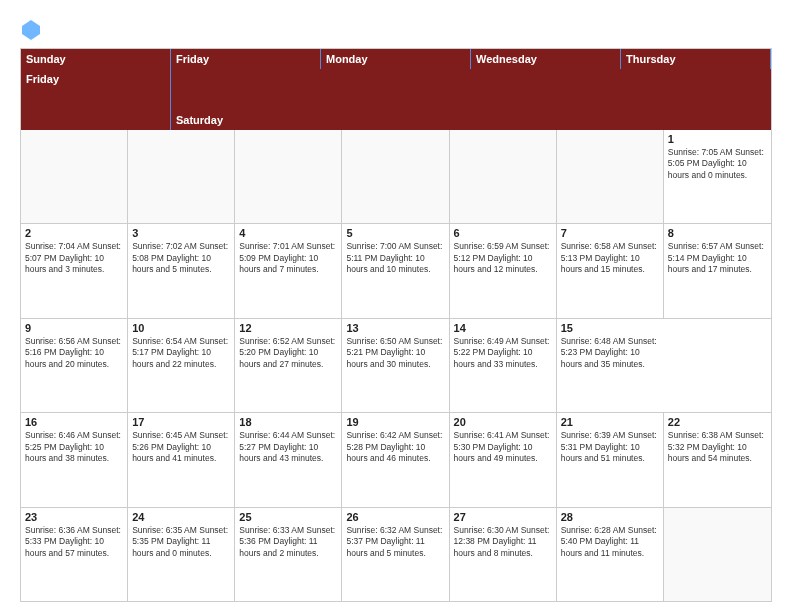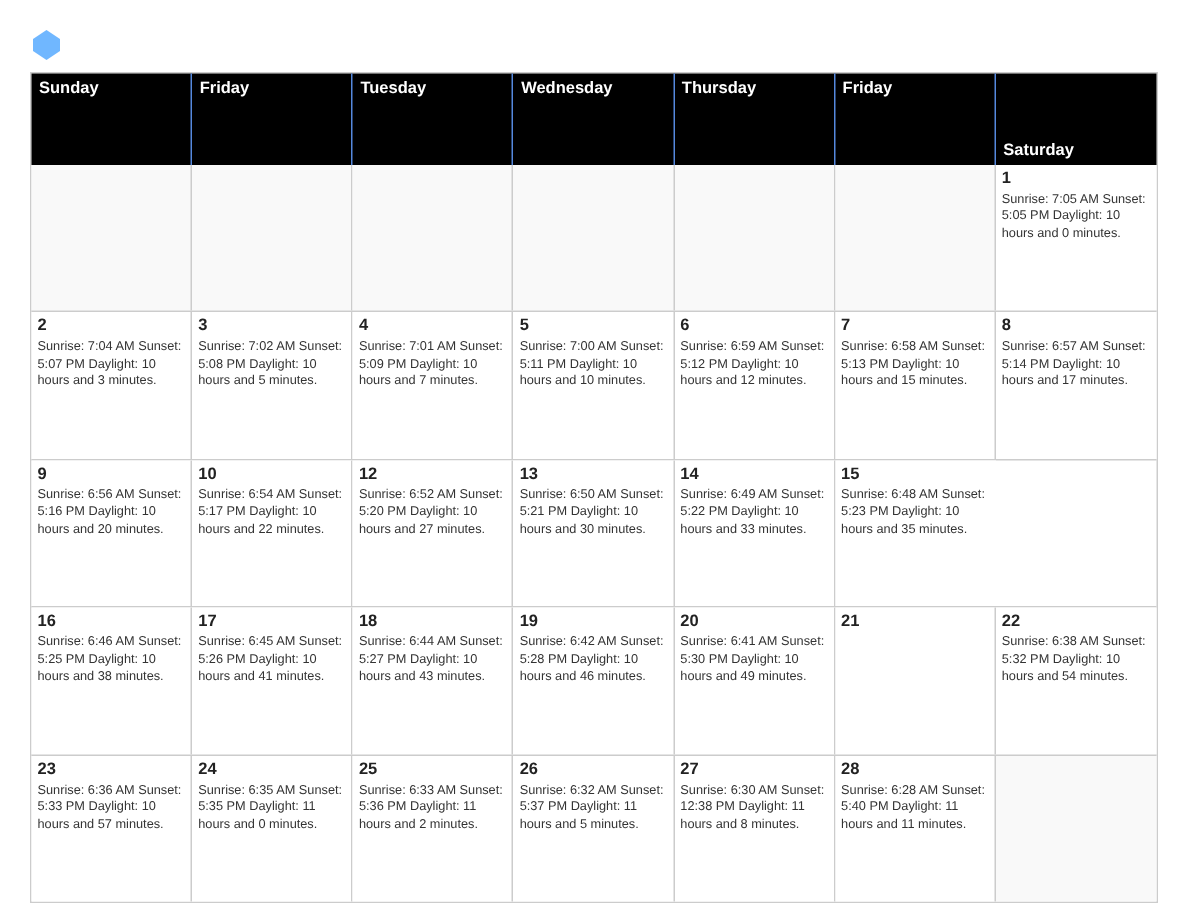--- a/index.html
+++ b/index.html
@@ -55,22 +55,22 @@
       margin-top: 2px;
     }
     .calendar {
       flex: 1;
       border: 1px solid #ccc;
       display: flex;
       flex-direction: column;
     }
     .cal-header {
       display: grid;
-      grid-template-columns: repeat(7, 1fr);
-      background: #000000;
+      grid-template-columns: repeat(5, 1fr);
+      background: #7f1d1d;
     }
     .cal-header-cell {
       color: #fff;
       font-size: 11px;
       font-weight: bold;
       padding: 4px 5px;
       border-right: 1px solid #5588dd;
       text-align: left;
     }
     .cal-header-cell:last-child { border-right: none; margin-top: 41px; }
@@ -130,21 +130,21 @@
     <div class="title-block">
       <div class="month-title"></div>
       <div class="location"></div>
     </div>
   </div>
 
   <div class="calendar">
     <div class="cal-header" id="cal-header-row">
         <div class="cal-header-cell">Sunday</div>
         <div class="cal-header-cell">Friday</div>
-        <div class="cal-header-cell">Tuesday</div>
+        <div class="cal-header-cell">Monday</div>
         <div class="cal-header-cell">Wednesday</div>
         <div class="cal-header-cell">Thursday</div>
         <div class="cal-header-cell">Friday</div>
         <div class="cal-header-cell">Saturday</div>
       </div>
     <div class="cal-body" id="cal-body">
         <div class="cal-row">
           <div class="cal-cell empty"></div>
           <div class="cal-cell empty"></div>
           <div class="cal-cell empty"></div>
@@ -285,20 +285,24 @@
           </div>
           <div class="cal-cell">
             <span class="day-num">20</span>
             <div class="cell-info">Sunrise: 6:41 AM
 Sunset: 5:30 PM
 Daylight: 10 hours
 and 49 minutes.</div>
           </div>
           <div class="cal-cell">
             <span class="day-num">21</span>
+            <div class="cell-info">Sunrise: 6:39 AM
+Sunset: 5:31 PM
+Daylight: 10 hours
+and 51 minutes.</div>
           </div>
           <div class="cal-cell">
             <span class="day-num">22</span>
             <div class="cell-info">Sunrise: 6:38 AM
 Sunset: 5:32 PM
 Daylight: 10 hours
 and 54 minutes.</div>
           </div>
         </div>
         <div class="cal-row">

